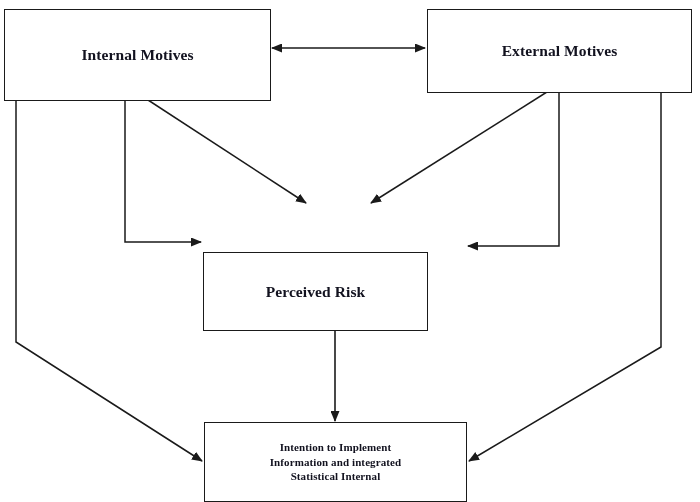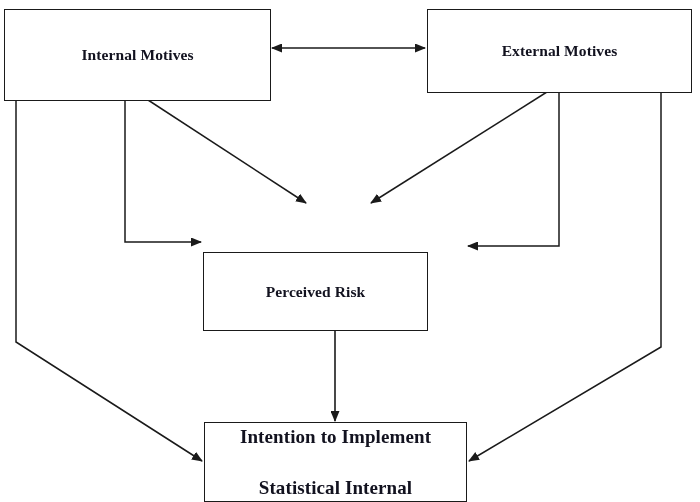--- a/index.html
+++ b/index.html
@@ -51,21 +51,21 @@
   }
   #node-intention {
     left: 204px; top: 422px; width: 263px; height: 80px;
   }
   #node-internal-motives .node-label,
   #node-external-motives .node-label,
   #node-perceived-risk .node-label {
     font-size: 15.5px;
   }
   #node-intention .node-label {
-    font-size: 19px;
+    font-size: 11px;
     line-height: 1.33;
   }
   .edge-line {
     stroke: #1a1a1a;
     fill: none;
   }
 </style>
 </head>
 <body>
 
@@ -106,18 +106,18 @@
     <span class="node-label">External Motives</span>
   </div>
 
   <div class="node-box" id="node-perceived-risk">
     <span class="node-label">Perceived Risk</span>
   </div>
 
   <div class="node-box" id="node-intention">
     <span class="node-label">
       <span>Intention to Implement</span><br>
-      <br>
+      <span>Information and integrated</span><br>
       <span>Statistical Internal</span>
     </span>
   </div>
 
 </div>
 
 </body></html>

